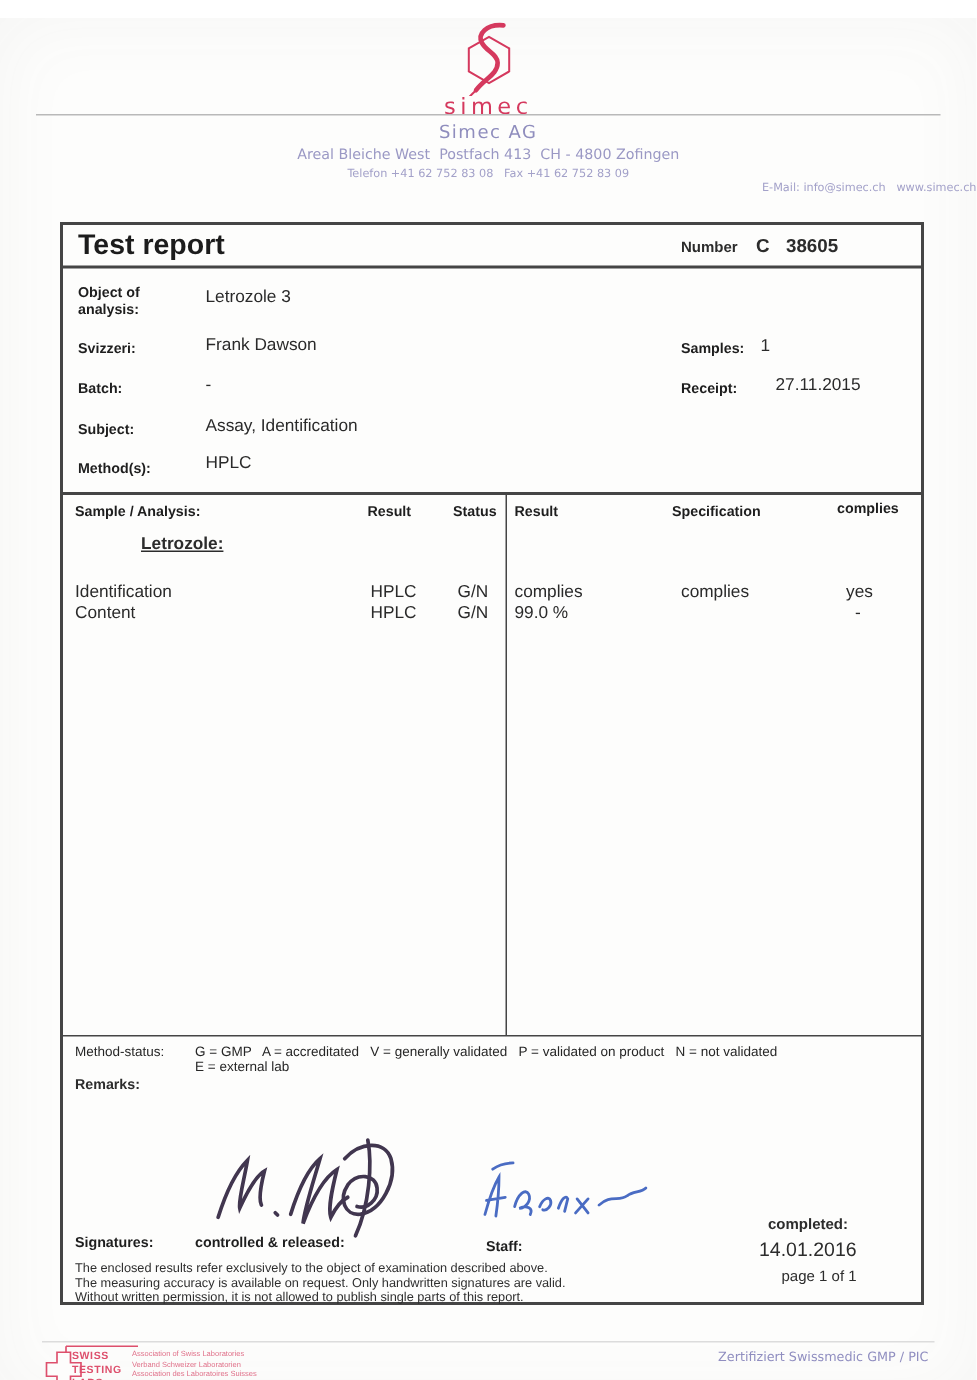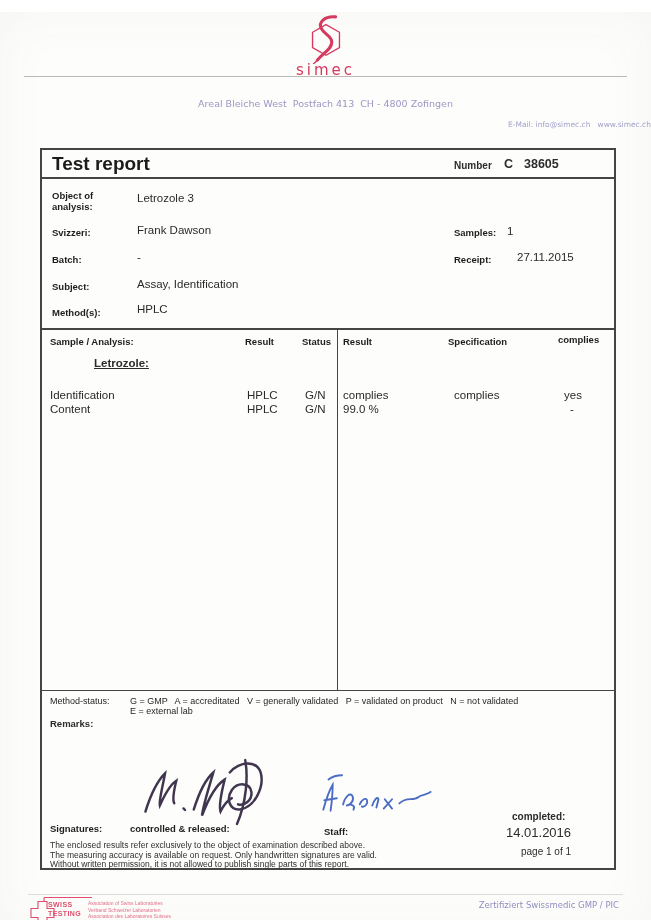--- a/index.html
+++ b/index.html
@@ -71,21 +71,23 @@
 
   <div class="logo-wrap">
     <svg width="60" height="50" viewBox="0 0 60 52">
       <polygon points="30,11 44,19 44,35 30,43 16,35 16,19" fill="none" stroke="#d5395e" stroke-width="1.4"></polygon>
       <path d="M40,3 C28,2 22,9 25,15 C28,21 36,23 36,29 C36,37 27,40 21,48" fill="none" stroke="#d5395e" stroke-width="3.2" stroke-linecap="round"></path>
       <path d="M21,48 C19,50 18,51 16,53" fill="none" stroke="#d5395e" stroke-width="1.4" stroke-linecap="round"></path>
     </svg>
     <div class="logo-word">simec</div>
   </div>
   <div class="header-rule"></div>
+  <div class="company">Simec AG</div>
   <div class="addr1 pre">Areal Bleiche West  Postfach 413  CH - 4800 Zofingen</div>
+  <div class="addr2 pre">Telefon +41 62 752 83 08   Fax +41 62 752 83 09</div>
   <div class="addr3 pre">E-Mail: info@simec.ch   www.simec.ch</div>
 
   <div class="report-box">
 
     <div class="title-row">
       <div class="report-title">Test report</div>
       <div class="num-label">Number</div>
       <div class="num-series">C</div>
       <div class="num-value">38605</div>
     </div>

